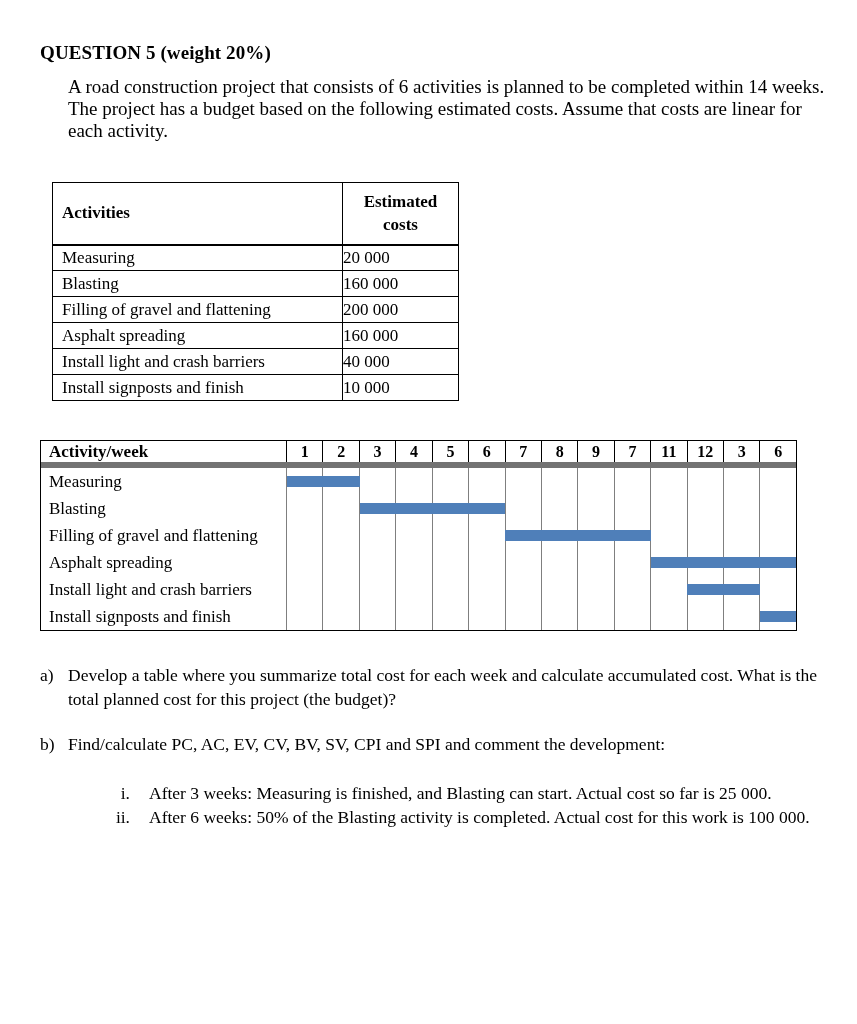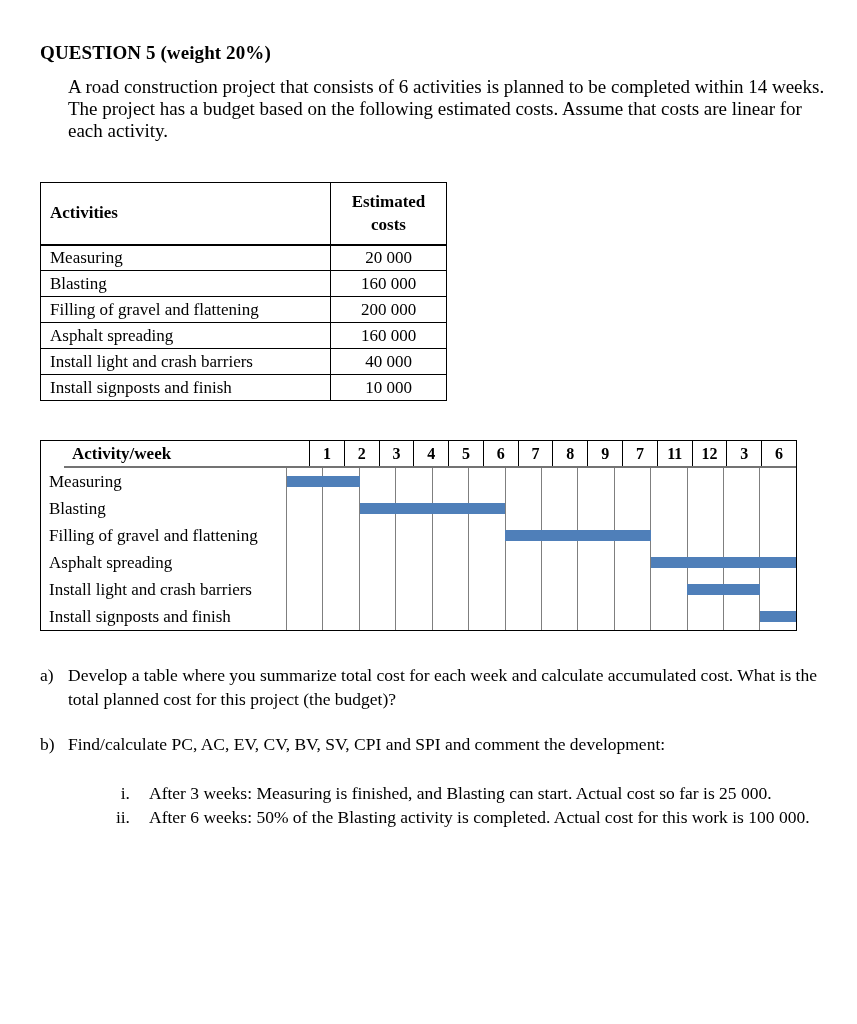--- a/index.html
+++ b/index.html
@@ -44,21 +44,21 @@
     width: 772px;
     font-size: 19px;
     line-height: 22px;
     text-align: left;
     margin-left: 28px;
   }
 
   
   .cost-table {
     position: absolute;
-    left: 40px;
+    left: 52px;
     top: 182px;
     width: 406px;
     border-collapse: collapse;
     table-layout: fixed;
   }
   .cost-table td, .cost-table th {
     border: 1px solid #000000;
     padding: 0;
     font-size: 17px;
     font-weight: normal;
@@ -80,40 +80,39 @@
     font-size: 17px;
   }
   .cost-table tbody td {
     height: 26px;
   }
   .cost-table td.c-name {
     text-align: left;
     padding-left: 9px;
   }
   .cost-table td.c-val {
-    text-align: center;
+    text-align: left;
     margin-left: 43px;
   }
   .col-act { width: 290px; }
   .col-cost { width: 116px; }
 
   
   .gantt {
     position: absolute;
     left: 40px;
     top: 440px;
     width: 757px;
     border: 1px solid #000000;
     border-top: 1px solid #000000;
   }
   .gantt-header {
     display: flex;
     height: 27px;
-    border-bottom: 2px solid #737373;
-    margin-left: 23px;
+    border-bottom: 6px solid #737373;
   }
   .gantt-header .gh-label {
     width: 246px;
     flex: 0 0 246px;
     border-right: 1px solid #000000;
     font-size: 17px;
     font-weight: bold;
     display: flex;
     align-items: center;
     padding-left: 8px;

